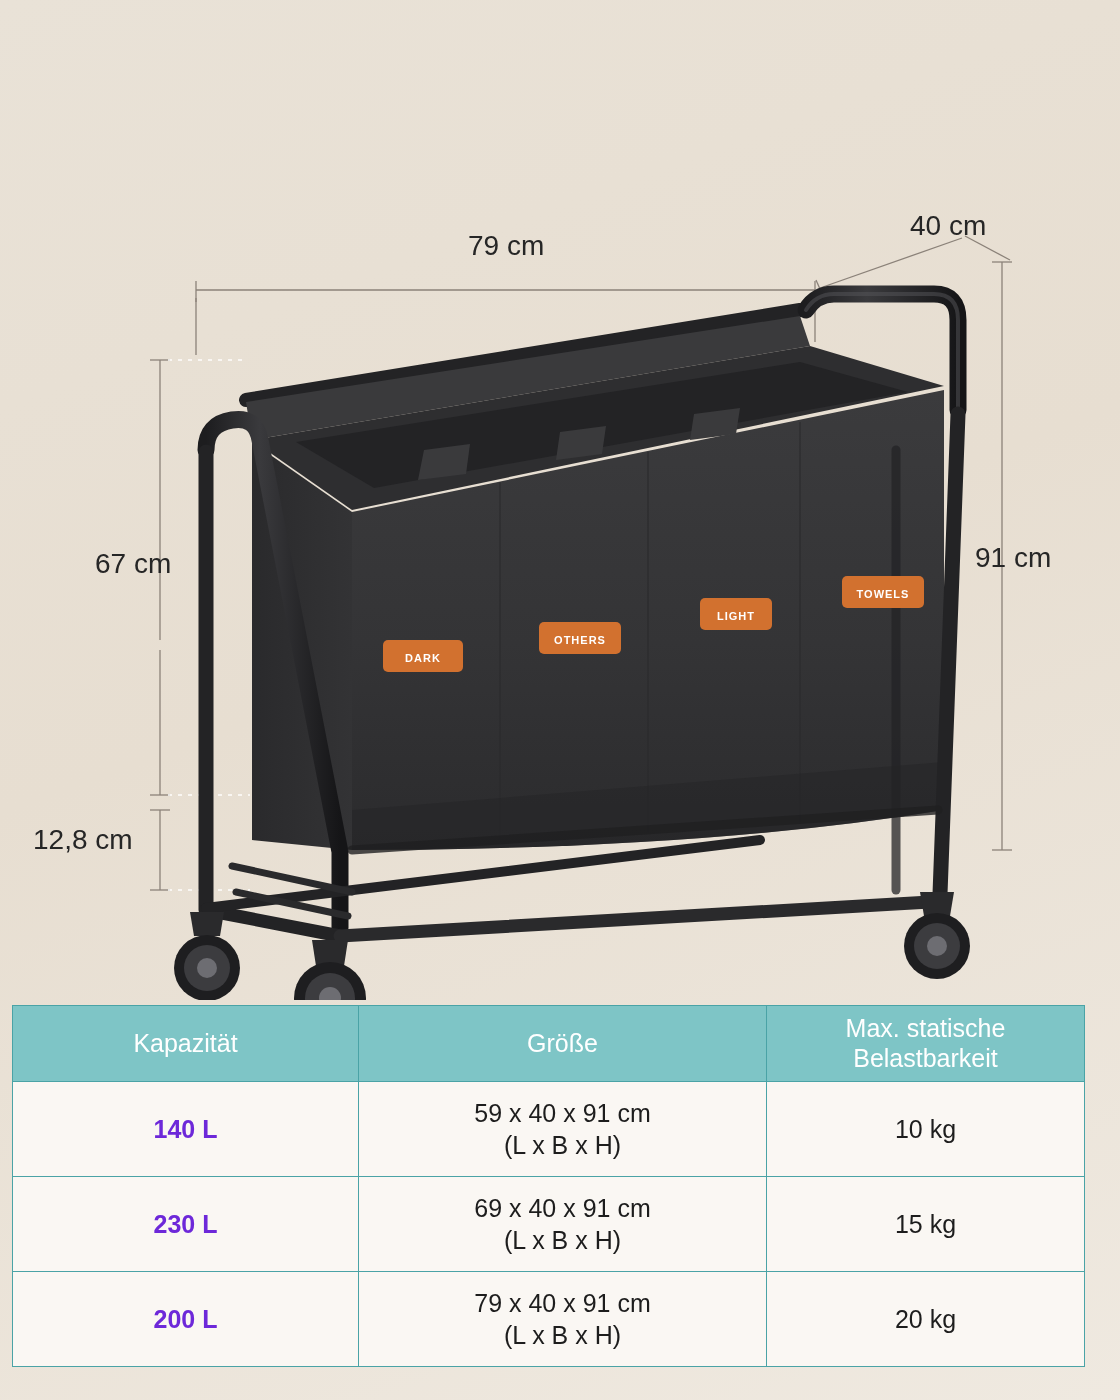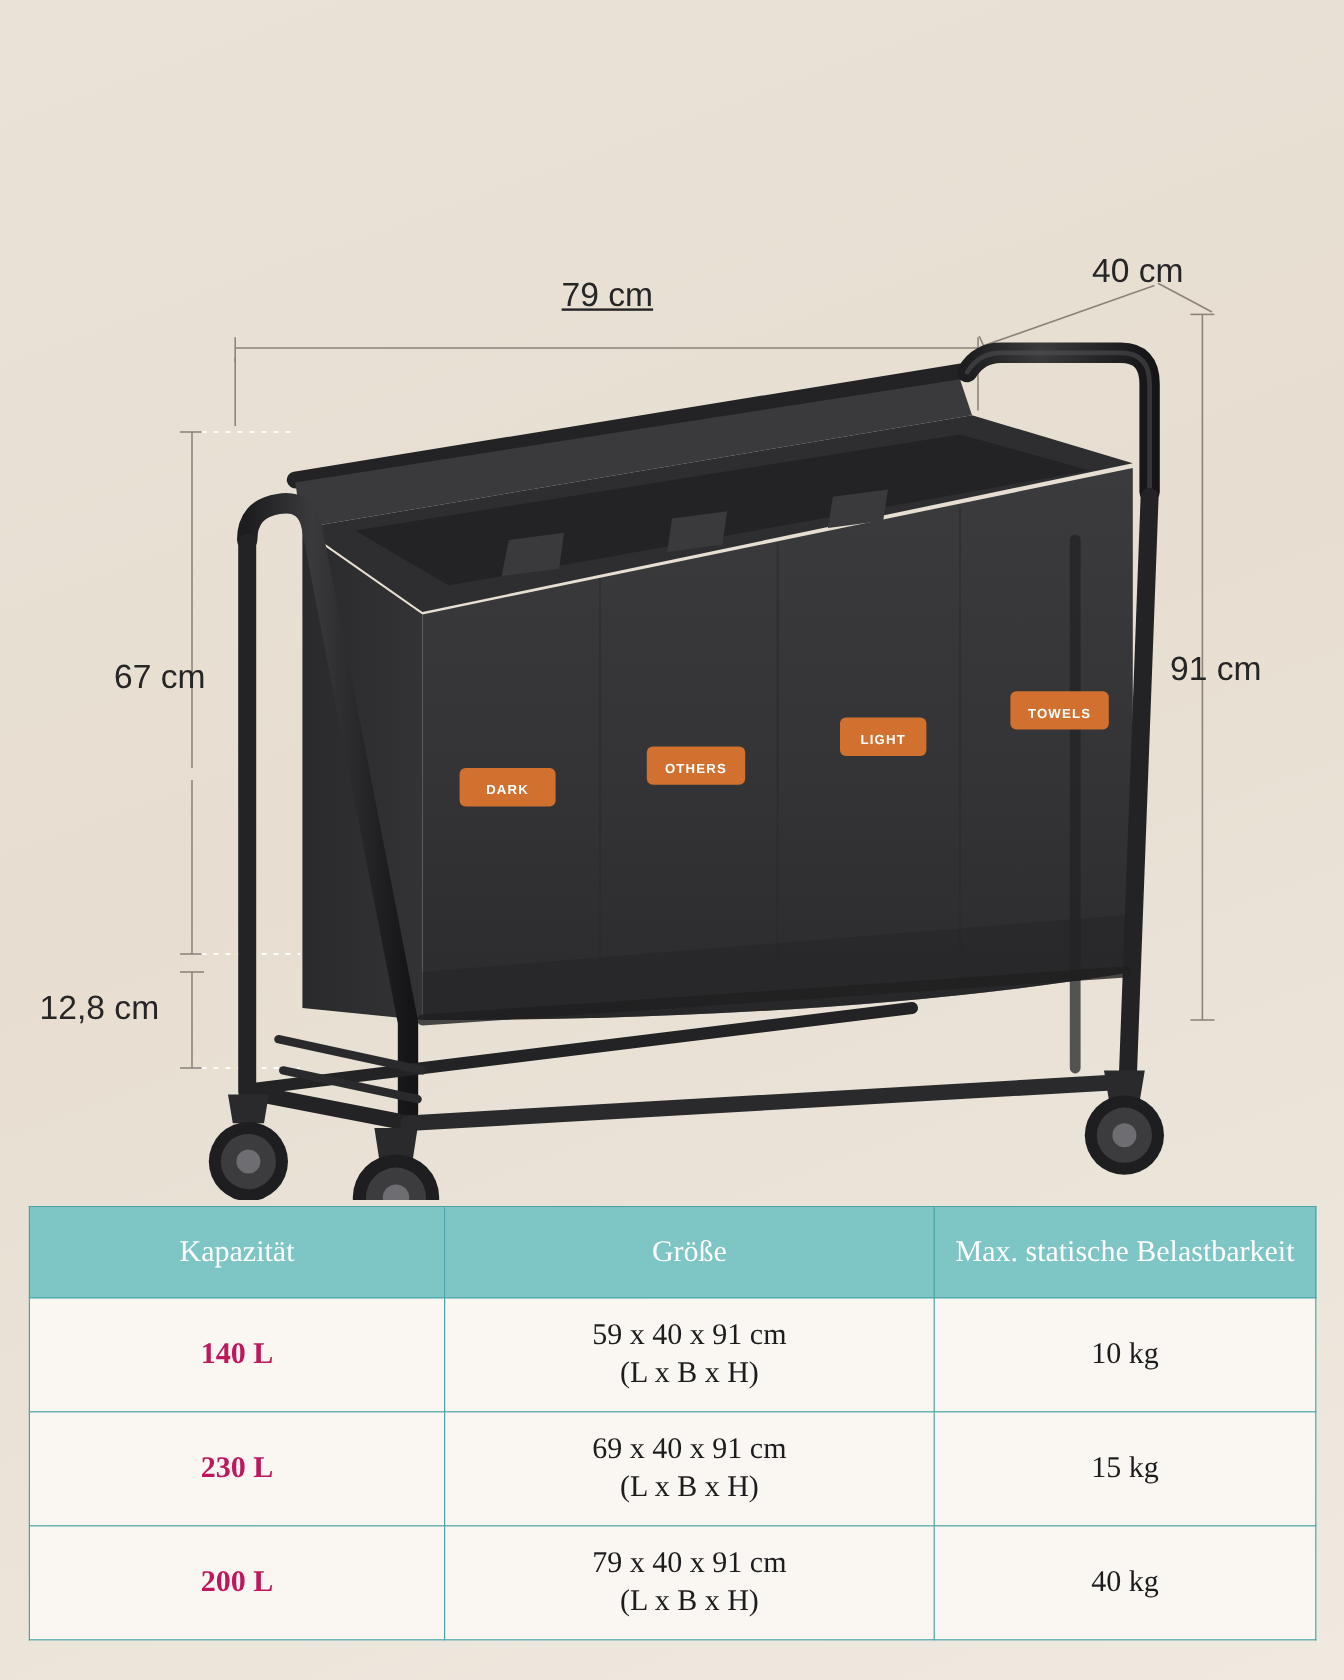--- a/index.html
+++ b/index.html
@@ -31,34 +31,33 @@
     position: absolute;
     left: 0; top: 150px;
     width: 1120px; height: 850px;
   }
   .dim-label {
     position: absolute;
     font-size: 28px;
     color: #262626;
     white-space: nowrap;
   }
-  .lbl-79 { left: 468px; top: 80px; text-decoration: underline; }
+  .lbl-79 { left: 468px; top: 80px; }
   .lbl-40 { left: 886px; top: 60px; margin-left: 24px; }
   .lbl-91 { left: 975px; top: 392px; }
   .lbl-67 { left: 95px; top: 398px; }
   .lbl-128 { left: 33px; top: 674px; }
 
   svg.artwork { position: absolute; left: 0; top: 0; }
 
   
   .table-wrap {
     position: absolute;
-    left: 24px; top: 1005px;
+    left: 12px; top: 1005px;
     width: 940px;
-    font-family: Liberation Serif, serif;
   }
   table.spec {
     width: 1072px;
     border-collapse: collapse;
     table-layout: fixed;
   }
   table.spec th, table.spec td {
     border: 1px solid #4aa3a6;
     text-align: center;
     vertical-align: middle;
@@ -74,21 +73,21 @@
   }
   table.spec tbody td {
     background: #faf7f3;
     height: 95px;
     font-size: 25px;
     color: #1d1d1d;
     padding: 6px 8px;
   }
   table.spec tbody td.cap {
     font-weight: 700;
-    color: #be185d;
+    color: #6d28d9;
     font-size: 25px;
   }
   .size-main { display: block; line-height: 1.28; }
   .size-sub { display: block; line-height: 1.28; }
   col.c1 { width: 346px; }
   col.c2 { width: 408px; }
   col.c3 { width: 318px; }
 </style>
 </head>
 <body>
@@ -278,19 +277,19 @@
             <span class="size-sub">(L x B x H)</span>
           </td>
           <td>15 kg</td>
         </tr>
         <tr>
           <td class="cap">200 L</td>
           <td>
             <span class="size-main">79 x 40 x 91 cm</span>
             <span class="size-sub">(L x B x H)</span>
           </td>
-          <td>40 kg</td>
+          <td>20 kg</td>
         </tr>
       </tbody>
     </table>
   </div>
 
 </div>
 
 </body></html>

